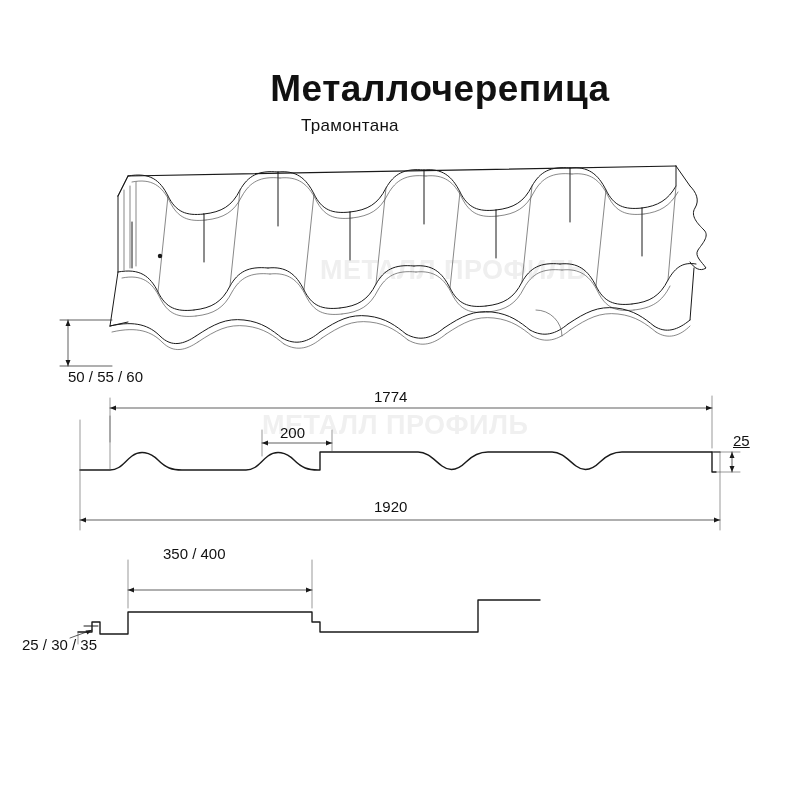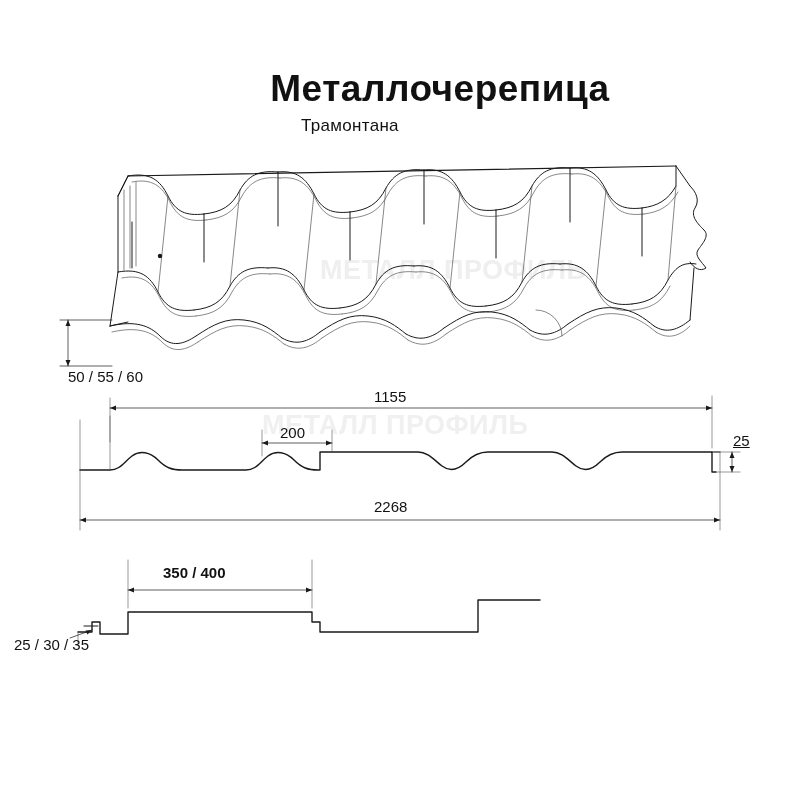--- a/index.html
+++ b/index.html
@@ -292,18 +292,18 @@
       <g stroke="#1a1a1a" stroke-width="0.7">
         <path d="M70,638 L92,630"></path>
         <path d="M92,630 l-6.5,0.5 l2,4 z" fill="#1a1a1a" stroke="none"></path>
       </g>
     </g>
 
   </g>
 </svg>
 
 <div class="dim-label" style="left:68px; top:368px;">50 / 55 / 60</div>
-<div class="dim-label" style="left:374px; top:388px;">1155</div>
+<div class="dim-label" style="left:374px; top:388px;">1774</div>
 <div class="dim-label" style="left:280px; top:424px;">200</div>
 <div class="dim-label" style="left:733px; top:432px;text-decoration:underline;">25</div>
-<div class="dim-label" style="left:374px; top:498px;">2268</div>
-<div class="dim-label" style="left:163px; top:564px;font-weight:bold;">350 / 400</div>
-<div class="dim-label" style="left:14px; top:636px;text-align:right;">25 / 30 / 35</div>
+<div class="dim-label" style="left:374px; top:498px;">1920</div>
+<div class="dim-label" style="left:163px; top:545px;">350 / 400</div>
+<div class="dim-label" style="left:22px; top:636px;text-align:right;">25 / 30 / 35</div>
 
 </body></html>

